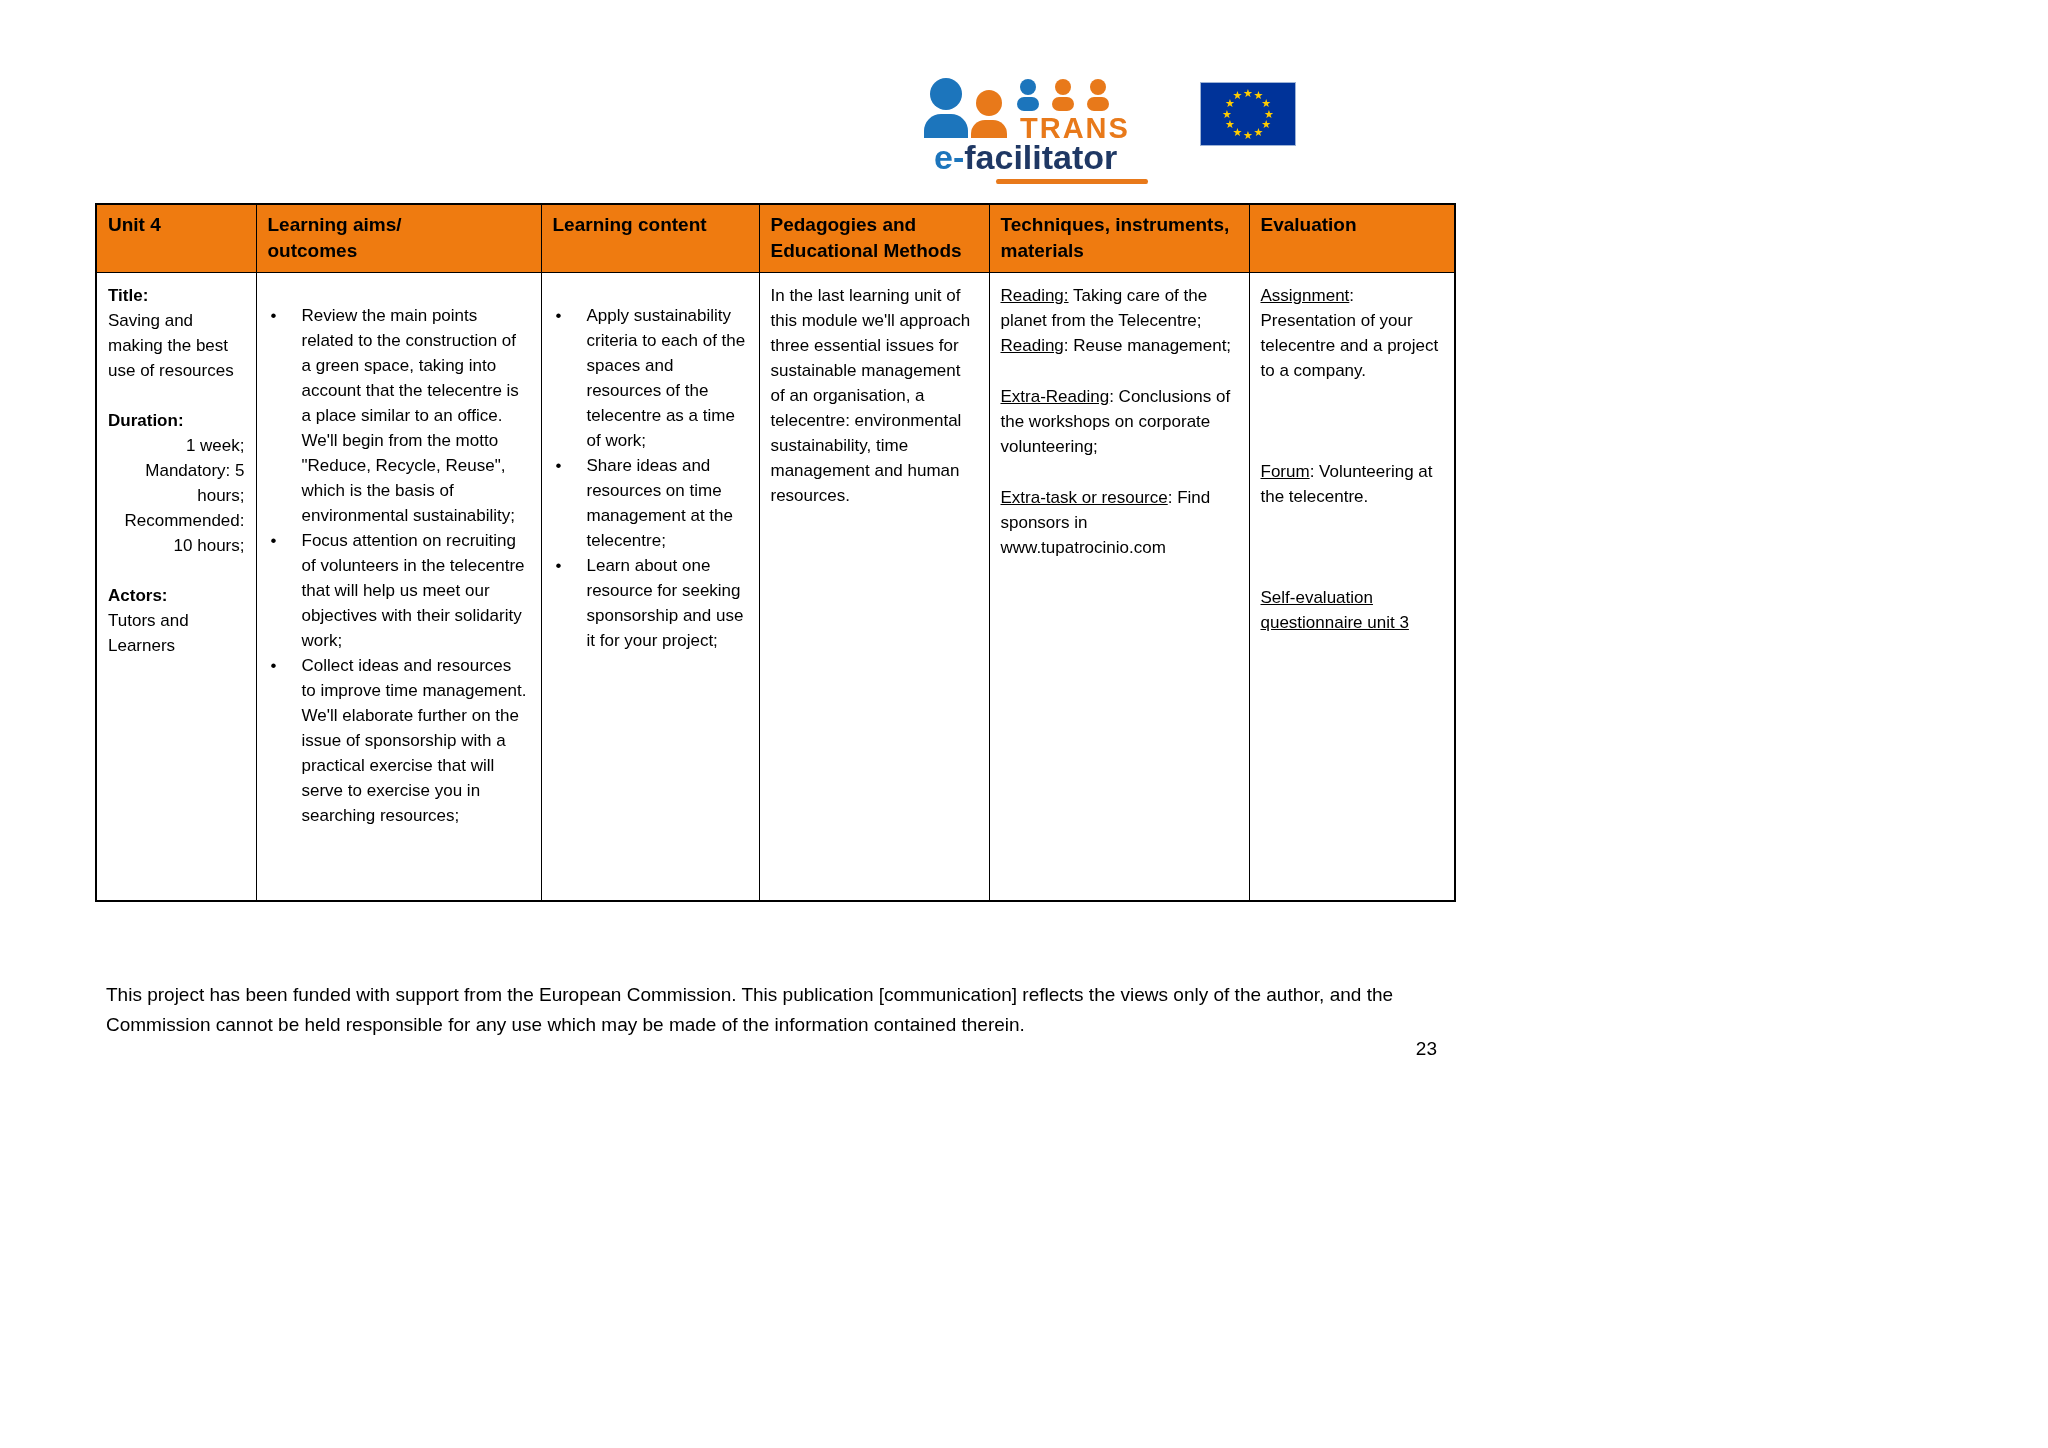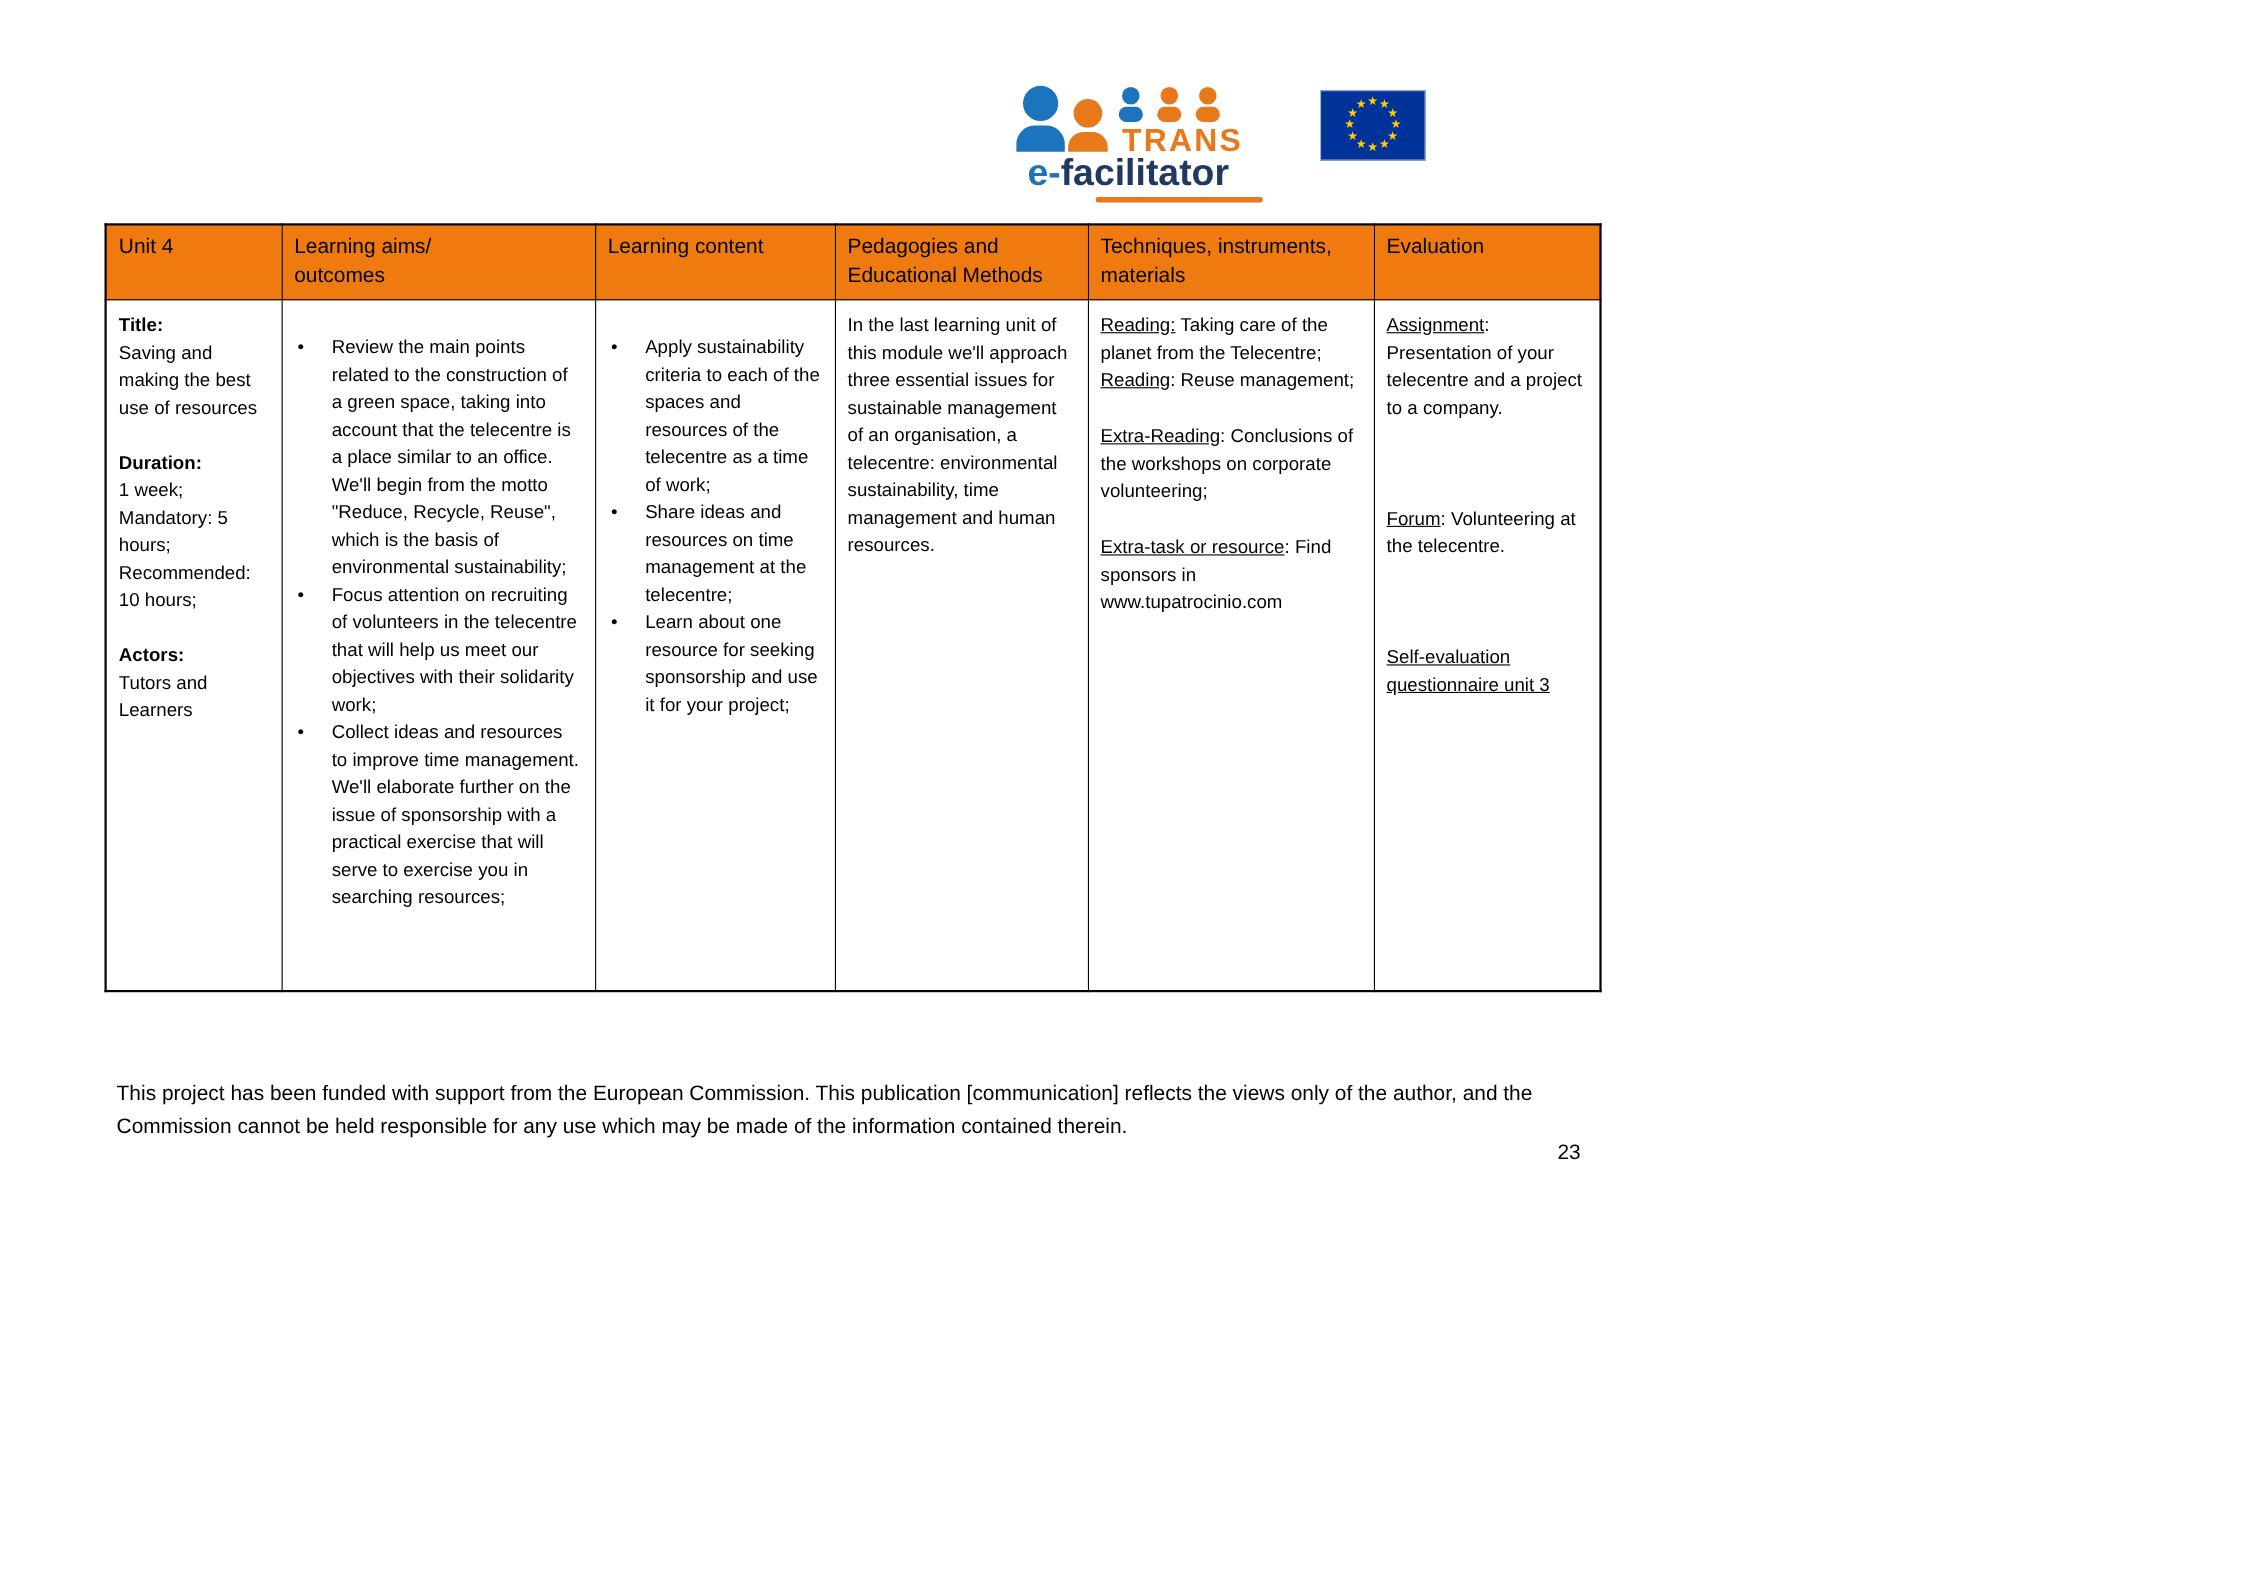--- a/index.html
+++ b/index.html
@@ -30,28 +30,28 @@
   .llp-text { font-size:27px; line-height:32px; font-weight:bold; color:var(--llp-blue); }
 
   
   table.unit-table {
     position:absolute; left:95px; top:203px; width:1359px;
     border-collapse:collapse; table-layout:fixed; border:2px solid #000;
   }
   .unit-table th, .unit-table td { border:1px solid #000; vertical-align:top; text-align:left; }
   .unit-table th {
     background:var(--orange); color:#000;
-    font-size:19px; line-height:26px; font-weight:normal;
+    font-size:19px; line-height:26px; font-weight:bold;
     padding:7px 10px 8px 11px; white-space:pre-line;
   }
   .unit-table td {
     height:628px; padding:10px 11px;
     font-size:17px; line-height:25px;
   }
-  .pre { white-space:pre-line; }
+  .pre { white-space:pre-line;text-align:right; }
   .label { font-weight:bold; }
   .spaced { margin-top:25px; }
 
   .cell ul { list-style:none;margin-top:20px; }
   .cell li { position:relative; padding-left:34px; }
   .cell li::before { content:"\2022"; position:absolute; left:3px; }
 
   .u { text-decoration:underline; }
   .mt-line { margin-top:26px; }
   .mt-big { margin-top:76px; }

